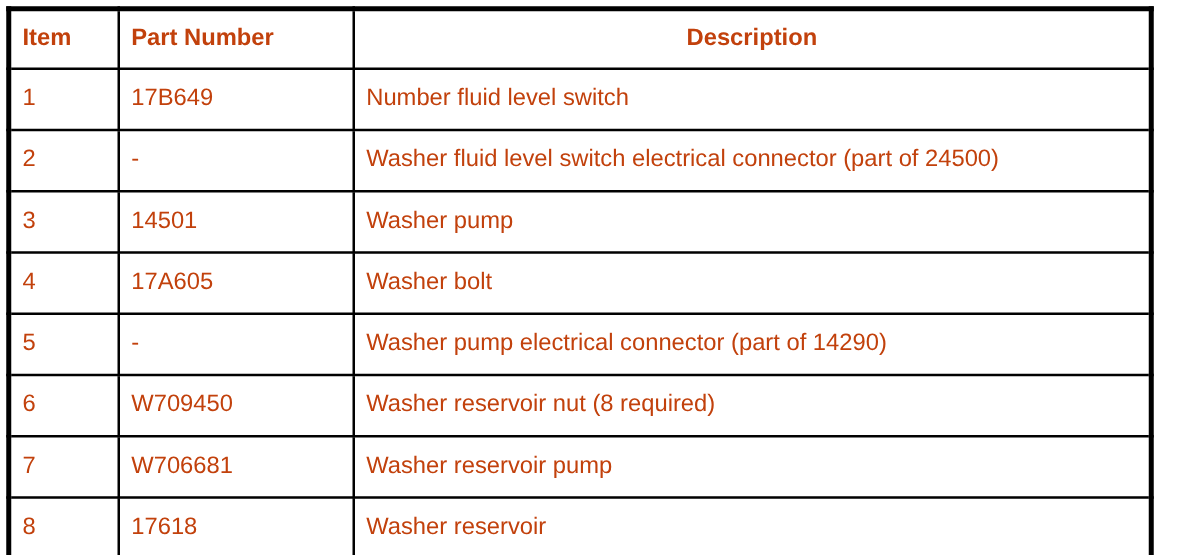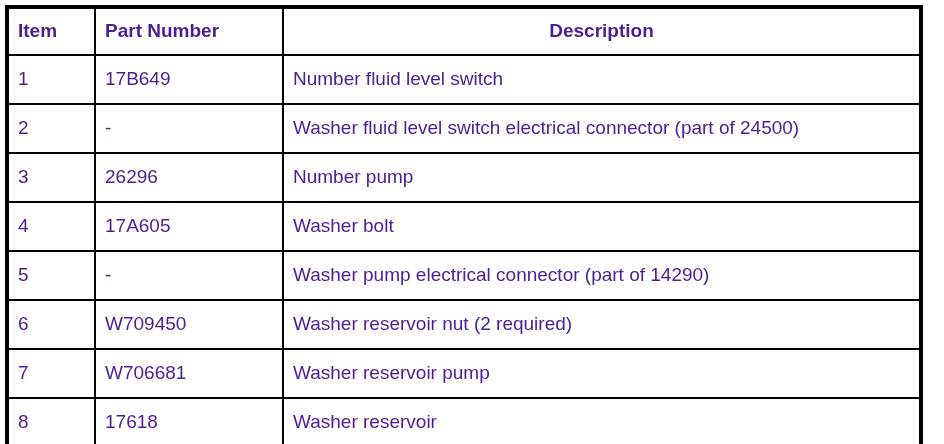--- a/index.html
+++ b/index.html
@@ -34,21 +34,21 @@
   }
   .parts-table td,
   .parts-table th {
     border: 2px solid #000000;
     padding: 0 9px;
     vertical-align: middle;
     text-align: left;
     font-weight: normal;
     font-size: 19px;
     line-height: 1.1;
-    color: #4c1d95;
+    color: #c2410c;
     background: #ffffff;
     white-space: nowrap;
     overflow: hidden;
   }
   .parts-table thead th {
     font-weight: bold;
     height: 45px;
   }
   .parts-table tbody td {
     height: 47px;
@@ -78,37 +78,37 @@
         <td class="col-part">17B649</td>
         <td class="col-desc">Number fluid level switch</td>
       </tr>
       <tr>
         <td class="col-item">2</td>
         <td class="col-part">-</td>
         <td class="col-desc">Washer fluid level switch electrical connector (part of 24500)</td>
       </tr>
       <tr>
         <td class="col-item">3</td>
-        <td class="col-part">26296</td>
-        <td class="col-desc">Number pump</td>
+        <td class="col-part">14501</td>
+        <td class="col-desc">Washer pump</td>
       </tr>
       <tr>
         <td class="col-item">4</td>
         <td class="col-part">17A605</td>
         <td class="col-desc">Washer bolt</td>
       </tr>
       <tr>
         <td class="col-item">5</td>
         <td class="col-part">-</td>
         <td class="col-desc">Washer pump electrical connector (part of 14290)</td>
       </tr>
       <tr>
         <td class="col-item">6</td>
         <td class="col-part">W709450</td>
-        <td class="col-desc">Washer reservoir nut (2 required)</td>
+        <td class="col-desc">Washer reservoir nut (8 required)</td>
       </tr>
       <tr>
         <td class="col-item">7</td>
         <td class="col-part">W706681</td>
         <td class="col-desc">Washer reservoir pump</td>
       </tr>
       <tr>
         <td class="col-item">8</td>
         <td class="col-part">17618</td>
         <td class="col-desc">Washer reservoir</td>

